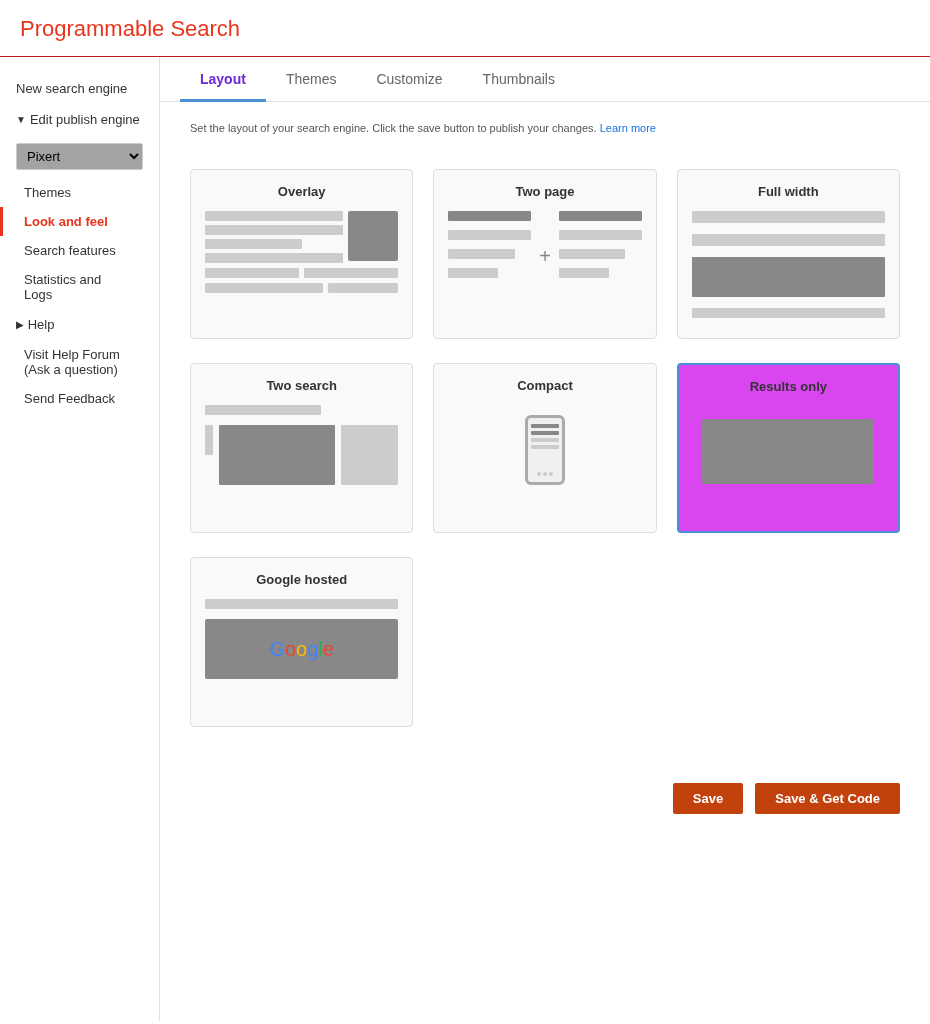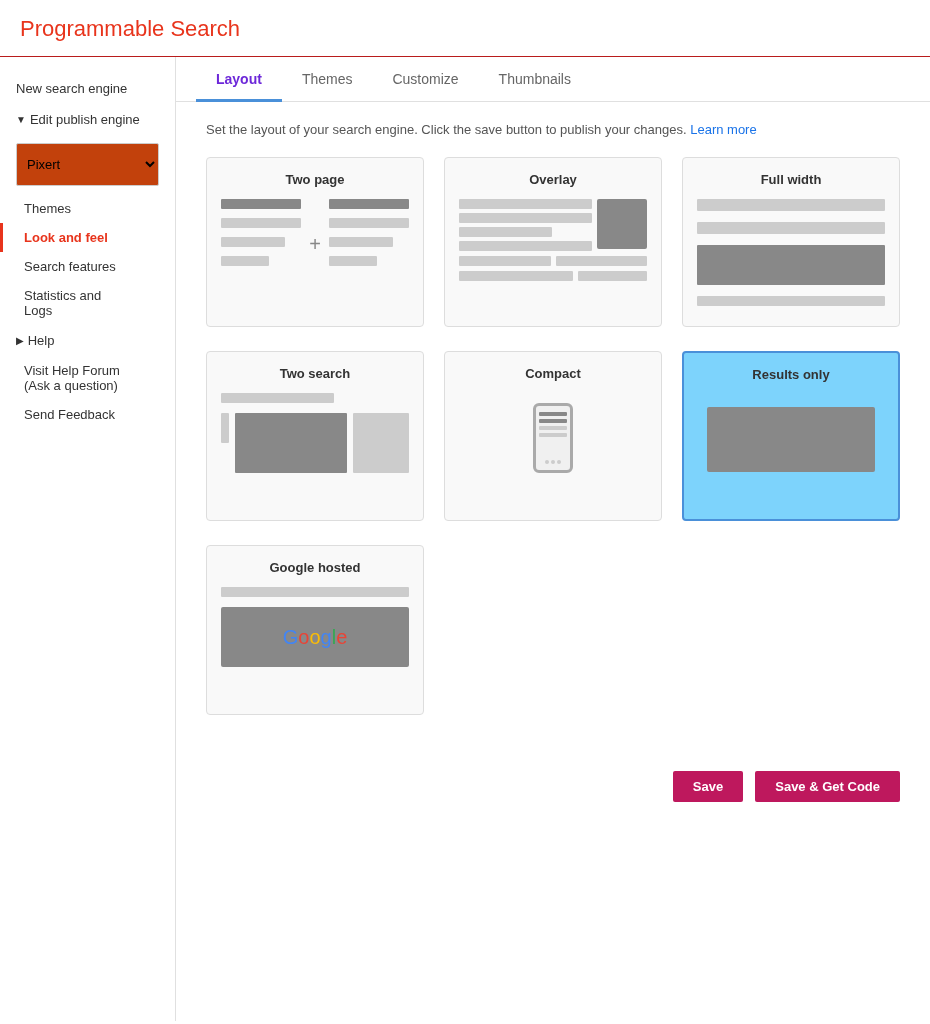--- a/index.html
+++ b/index.html
@@ -17,21 +17,21 @@
     }
 
     
     .main-layout {
       display: flex;
       min-height: calc(1024px - 60px);
     }
 
     
     .sidebar {
-      width: 176px;
+      width: 160px;
       border-right: 1px solid #e0e0e0;
       padding-top: 16px;
       flex-shrink: 0;
     }
     .sidebar-item {
       padding: 8px 16px;
       cursor: pointer;
       color: #333;
       font-size: 13px;
     }
@@ -44,25 +44,25 @@
       color: #333;
     }
     .sidebar-section-header .arrow {
       font-size: 10px;
     }
     .sidebar-dropdown {
       margin: 8px 16px;
     }
     .sidebar-dropdown select {
       width: 100%;
-      padding: 12px 6px;
+      padding: 4px 6px;
       border: 1px solid #ccc;
       border-radius: 2px;
       font-size: 13px;
-      background: #c2410c;
+      background: #a3a3a3;
     }
     .sidebar-sub-items {
       padding-left: 0;
     }
     .sidebar-sub-item {
       padding: 7px 16px 7px 24px;
       cursor: pointer;
       color: #333;
       font-size: 13px;
     }
@@ -97,23 +97,23 @@
       color: #6d28d9;
       border-bottom: 3px solid #4a90d9;
       font-weight: bold;
     }
 
     
     .content-body {
       padding: 20px 30px;
     }
     .description-row {
-      font-size: 13px;
+      font-size: 11px;
       color: #555;
-      margin-bottom: 20px;
+      margin-bottom: 35px;
     }
     .learn-more {
       color: #1a73e8;
       text-decoration: none;
       cursor: pointer;
     }
 
     
     .layout-grid {
       display: grid;
@@ -124,21 +124,21 @@
     .layout-card {
       border: 1px solid #ddd;
       border-radius: 4px;
       padding: 14px;
       cursor: pointer;
       background: #f9f9f9;
       min-height: 170px;
     }
     .layout-card.selected {
       border: 2px solid #4a90d9;
-      background: #7dd3fc;
+      background: #d946ef;
     }
     .layout-card-title {
       text-align: center;
       font-size: 13px;
       font-weight: bold;
       color: #333;
       margin-bottom: 12px;
     }
 
     
@@ -274,21 +274,21 @@
     }
     .btn {
       padding: 8px 20px;
       border: none;
       border-radius: 2px;
       font-size: 13px;
       cursor: pointer;
       font-weight: bold;
     }
     .btn-blue {
-      background: #be185d;
+      background: #c2410c;
       color: #fff;
     }
   </style>
 </head>
 <body>
 
 <div class="app-header">
   <span class="app-title">Programmable Search</span>
 </div>
 
@@ -334,59 +334,59 @@
     </div>
 
     <div class="content-body">
 
       <div class="description-row">
         <span>Set the layout of your search engine. Click the save button to publish your changes.</span>
         <a class="learn-more">Learn more</a>
       </div>
 
       <div class="layout-grid">
-
-        <div class="layout-card">
-          <div class="layout-card-title">Two page</div>
-          <div class="twopage-preview">
-            <div class="twopage-left">
-              <div class="preview-bar dark w100"></div>
-              <div class="preview-bar w100"></div>
-              <div class="preview-bar w80"></div>
-              <div class="preview-bar w60"></div>
-            </div>
-            <div class="twopage-plus">+</div>
-            <div class="twopage-right">
-              <div class="preview-bar dark w100"></div>
-              <div class="preview-bar w100"></div>
-              <div class="preview-bar w80"></div>
-              <div class="preview-bar w60"></div>
-            </div>
-          </div>
-        </div>
 
         <div class="layout-card">
           <div class="layout-card-title">Overlay</div>
           <div class="prev-overlay">
             <div class="row1">
               <div class="col1">
                 <div class="r"></div>
                 <div class="r"></div>
                 <div class="r" style="width:70%"></div>
                 <div class="r"></div>
               </div>
               <div class="col2"></div>
             </div>
             <div style="display:flex;gap:5px">
               <div class="r" style="flex:1;background:#ccc;height:10px;border-radius:1px"></div>
               <div class="r" style="flex:1;background:#ccc;height:10px;border-radius:1px"></div>
             </div>
             <div style="display:flex;gap:5px">
               <div class="r" style="flex:1;background:#ccc;height:10px;border-radius:1px"></div>
               <div class="r" style="flex:0.6;background:#ccc;height:10px;border-radius:1px"></div>
+            </div>
+          </div>
+        </div>
+
+        <div class="layout-card">
+          <div class="layout-card-title">Two page</div>
+          <div class="twopage-preview">
+            <div class="twopage-left">
+              <div class="preview-bar dark w100"></div>
+              <div class="preview-bar w100"></div>
+              <div class="preview-bar w80"></div>
+              <div class="preview-bar w60"></div>
+            </div>
+            <div class="twopage-plus">+</div>
+            <div class="twopage-right">
+              <div class="preview-bar dark w100"></div>
+              <div class="preview-bar w100"></div>
+              <div class="preview-bar w80"></div>
+              <div class="preview-bar w60"></div>
             </div>
           </div>
         </div>
 
         <div class="layout-card">
           <div class="layout-card-title">Full width</div>
           <div class="fullwidth-preview">
             <div class="preview-bar w100" style="height:12px;background:#ccc"></div>
             <div class="preview-bar w100" style="height:12px;background:#ccc"></div>
             <div class="preview-bar dark w100 tall"></div>

